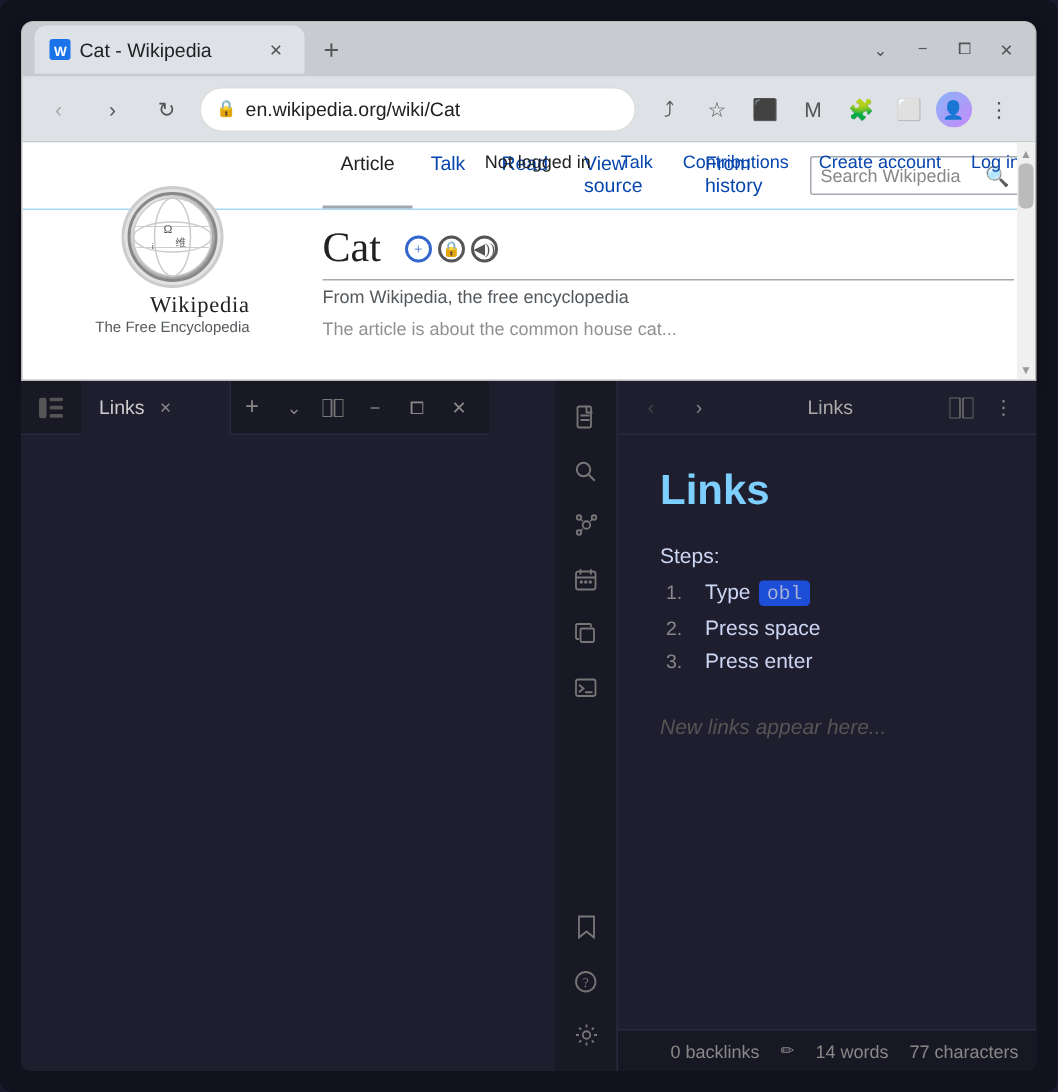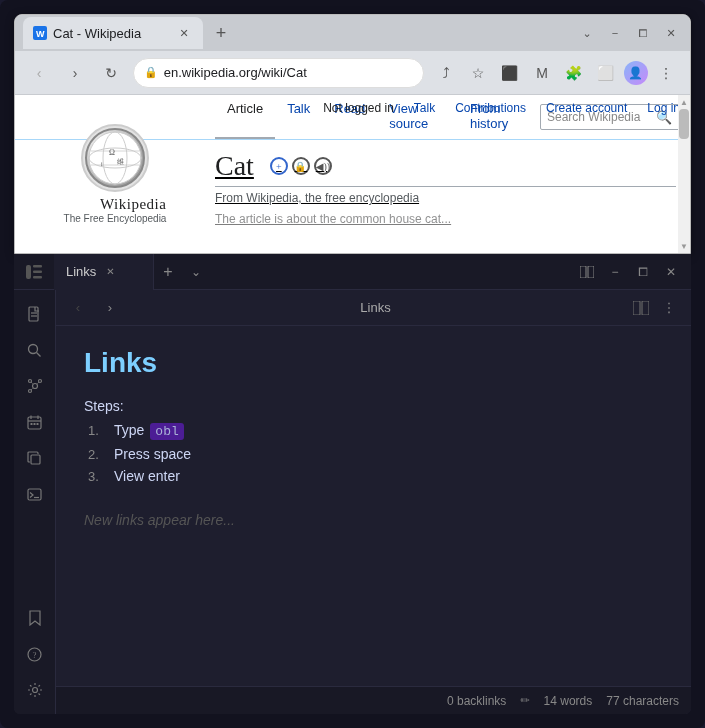--- a/index.html
+++ b/index.html
@@ -278,21 +278,20 @@
       height: 26px;
       padding: 0 6px;
       font-size: 13px;
       background: #fff;
       width: 140px;
     }
 
     .wiki-article {
       padding: 10px 14px 10px 200px;
       position: relative;
-      text-decoration: underline;
     }
 
     .wiki-article-title {
       font-family: 'Linux Libertine', Georgia, serif;
       font-size: 28px;
       color: #202122;
       font-weight: normal;
       border-bottom: 1px solid #a2a9b1;
       padding-bottom: 4px;
       display: flex;
@@ -330,23 +329,23 @@
       opacity: 0.5;
     }
 
     
     .obsidian-panel {
       flex: 1;
       background: #1e1e2e;
       margin: 0 14px 14px 14px;
       border-radius: 0 0 6px 6px;
       display: flex;
-      flex-direction: column;
       overflow: hidden;
       position: relative;
+      gap: 44px;
     }
 
     
     .obs-tab-bar {
       background: #191926;
       display: flex;
       align-items: center;
       height: 36px;
       padding: 0;
       border-bottom: 1px solid #2a2a3e;
@@ -508,21 +507,21 @@
       padding-left: 4px;
     }
 
     .obs-step-num {
       color: #888;
       font-size: 13px;
       min-width: 20px;
     }
 
     .obs-step-code {
-      background: #4c1d95;
+      background: #1d4ed8;
       border-radius: 3px;
       padding: 1px 5px;
       font-family: 'Courier New', monospace;
       font-size: 13px;
       color: #a9b1d6;
     }
 
     .obs-placeholder {
       margin-top: 28px;
       font-size: 14px;
@@ -808,21 +807,21 @@
             <span class="obs-step-code">obl</span>
           </div>
 
           <div class="obs-step">
             <span class="obs-step-num">2.</span>
             <span>Press space</span>
           </div>
 
           <div class="obs-step">
             <span class="obs-step-num">3.</span>
-            <span>View enter</span>
+            <span>Press enter</span>
           </div>
 
           <div class="obs-placeholder">New links appear here...</div>
         </div>
 
         <div class="obs-status-bar">
           <div class="obs-status-item">
             <span>0 backlinks</span>
           </div>
           <div class="obs-status-item">

